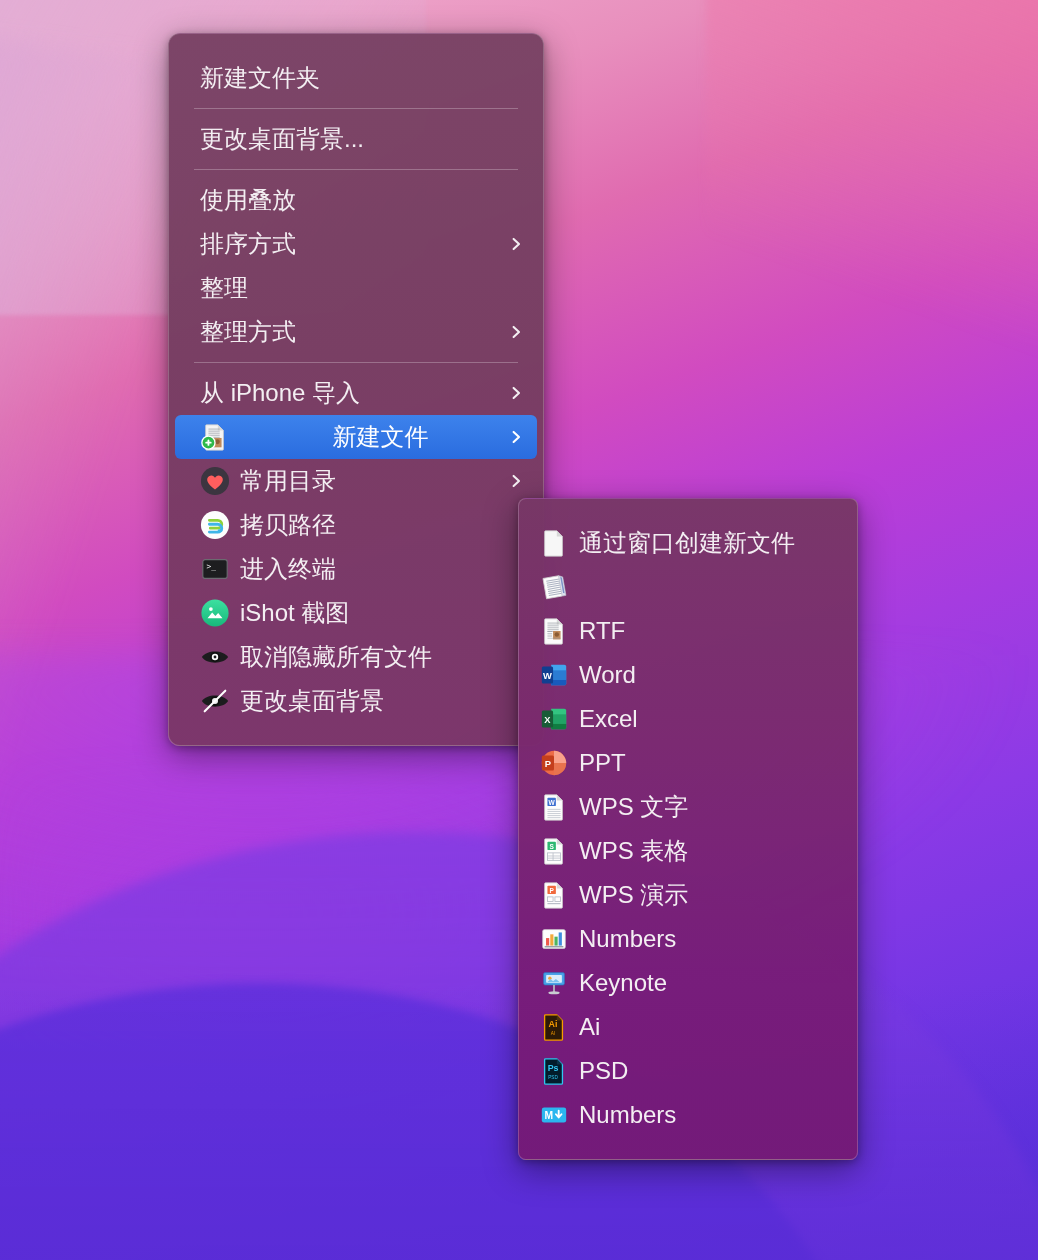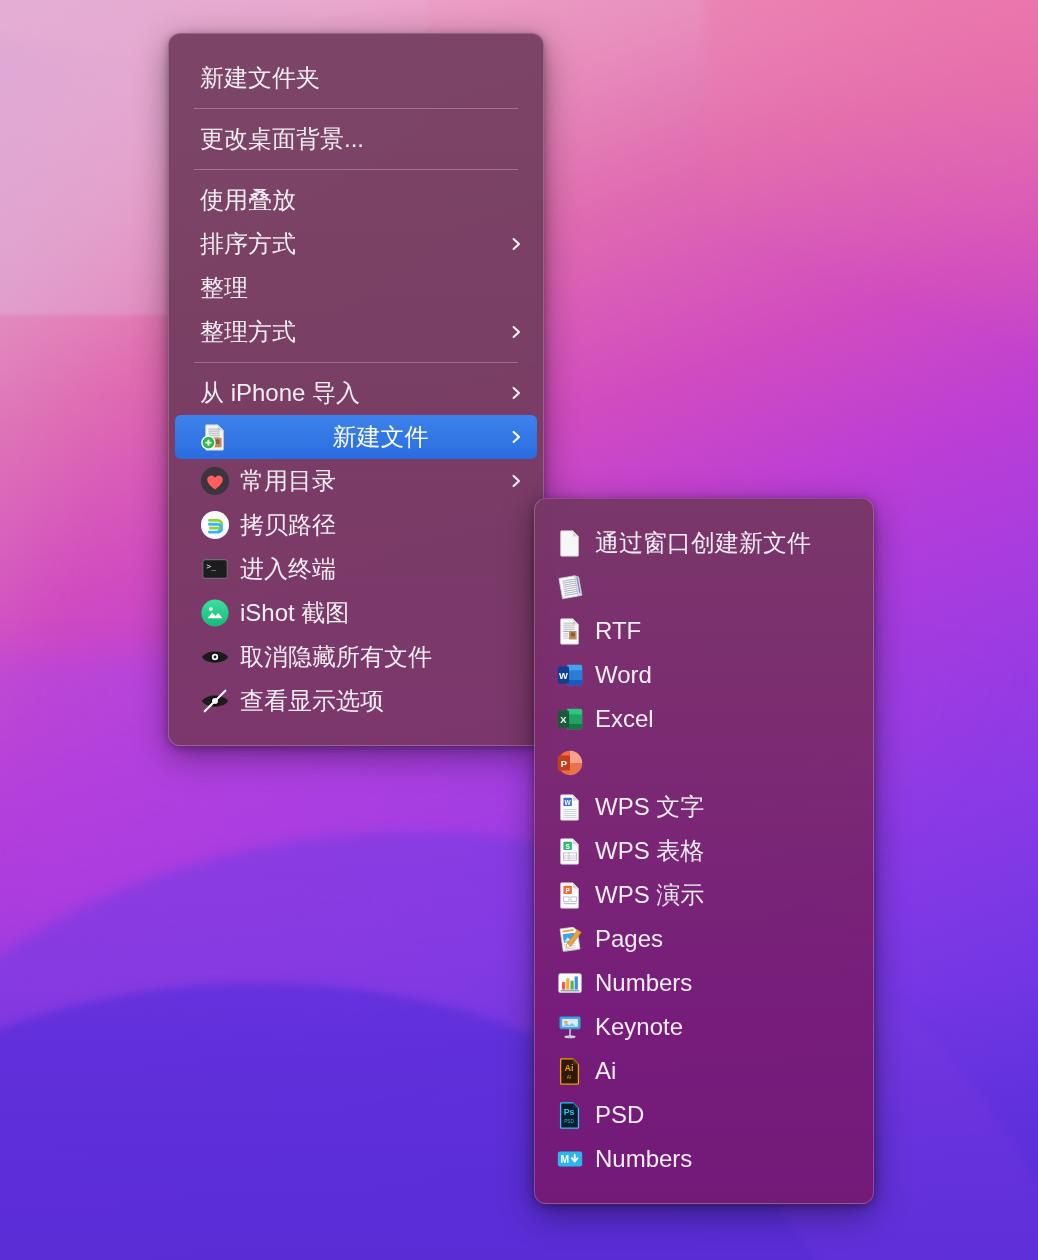--- a/index.html
+++ b/index.html
@@ -79,22 +79,23 @@
     box-shadow:0 10px 34px rgba(0,0,0,.40), 0 2px 8px rgba(0,0,0,.30);
     padding:22px 0;
     color:#f3eef2;
     -webkit-font-smoothing:antialiased;
   }
   #menu-main {
     left:168px; top:33px; width:376px;
     background:linear-gradient(180deg, rgba(120,66,100,.97) 0%, rgba(118,62,97,.97) 45%, rgba(122,54,104,.97) 100%);
   }
   #menu-sub {
-    left:534px; top:498px; width:340px;
+    left:518px; top:498px; width:340px;
     background:linear-gradient(180deg, rgba(119,55,102,.97) 0%, rgba(122,42,110,.97) 35%, rgba(119,28,120,.97) 72%, rgba(116,26,118,.97) 100%);
+    border-radius:8px;
   }
 
   .menu-item {
     position:relative;
     display:flex;
     align-items:center;
     height:44px;
     padding:0 16px 0 25px;
     font-size:24px;
     line-height:1;
@@ -279,21 +280,21 @@
     </div>
     <div class="menu-item">
       <span class="mi-icon">
         <svg width="30" height="30" viewBox="0 0 32 32">
           <path d="M2 16 C7 8 25 8 30 16 C25 24 7 24 2 16z" fill="#1c1c1e"></path>
         <circle cx="16" cy="16" r="5.2" fill="#111"></circle>
         <circle cx="16" cy="16" r="3.2" fill="#eee"></circle>
         <line x1="5" y1="27" x2="27" y2="5" stroke="#fff" stroke-width="2.2" stroke-linecap="round"></line>
         </svg>
       </span>
-      <span class="mi-label">查看显示选项</span>
+      <span class="mi-label">更改桌面背景</span>
     </div>
   </div>
 <div class="menu" id="menu-sub">
     <div class="menu-item">
       <span class="mi-icon">
         <svg width="30" height="30" viewBox="0 0 32 32">
           <path d="M7 3 h12 l6 6 v20 a1 1 0 0 1-1 1 H7 a1 1 0 0 1-1-1 V4 a1 1 0 0 1 1-1z" fill="#f7f7f7" stroke="#c9c9c9" stroke-width=".8"></path>
      <path d="M19 3 l6 6 h-6z" fill="#d8d8d8"></path>
         </svg>
       </span>
@@ -365,20 +366,21 @@
     <div class="menu-item">
       <span class="mi-icon">
         <svg width="30" height="30" viewBox="0 0 32 32">
           <circle cx="16" cy="16" r="13" fill="#ed6c47"></circle>
         <path d="M16 3 a13 13 0 0 1 13 13 h-13z" fill="#f9a28b"></path>
         <path d="M16 16 h13 a13 13 0 0 1-13 13z" fill="#e8734e"></path>
         <rect x="3" y="8" width="13" height="16" rx="1.6" fill="#c43e1c"></rect>
         <text x="9.5" y="20" font-family="Liberation Sans,sans-serif" font-size="10" font-weight="bold" fill="#fff" text-anchor="middle">P</text>
         </svg>
       </span>
+      <span class="mi-label">PPT</span>
     </div>
     <div class="menu-item">
       <span class="mi-icon">
         <svg width="30" height="30" viewBox="0 0 32 32">
           <path d="M7 3 h12 l6 6 v20 a1 1 0 0 1-1 1 H7 a1 1 0 0 1-1-1 V4 a1 1 0 0 1 1-1z" fill="#fdfdfd" stroke="#c9c9c9" stroke-width=".8"></path>
      <path d="M19 3 l6 6 h-6z" fill="#d8d8d8"></path>
         <rect x="9" y="6" width="9" height="9" rx="1" fill="#3e6fd0"></rect>
         <text x="13.5" y="13.4" font-family="Liberation Sans,sans-serif" font-size="7" font-weight="bold" fill="#fff" text-anchor="middle">W</text>
         <rect x="9" y="18" width="14" height="1.1" fill="#b6bcc6" opacity=".7"></rect>
           <rect x="9" y="20.2" width="14" height="1.1" fill="#b6bcc6" opacity=".7"></rect>
@@ -414,39 +416,20 @@
         <rect x="9" y="18" width="6" height="5" fill="none" stroke="#b6bcc6" stroke-width=".9"></rect>
         <rect x="17" y="18" width="6" height="5" fill="none" stroke="#b6bcc6" stroke-width=".9"></rect>
         <rect x="9" y="24.6" width="14" height="1.2" fill="#b6bcc6"></rect>
         </svg>
       </span>
       <span class="mi-label">WPS 演示</span>
     </div>
     <div class="menu-item">
       <span class="mi-icon">
         <svg width="30" height="30" viewBox="0 0 32 32">
-          <g transform="rotate(-8 16 16)">
-          <path d="M7 4 h14 l4 4 v20 H7z" fill="#fdfdfd" stroke="#cfcfcf" stroke-width=".8"></path>
-          <rect x="9" y="6" width="12" height="2" fill="#f0a63c"></rect>
-          <rect x="9" y="10" width="12" height="9" fill="#3da2f0"></rect>
-          <path d="M10 18 l3.4-4 2.6 2.6 2.4-2.2 2.6 3.6z" fill="#fff" opacity=".85"></path>
-          <rect x="9" y="21" width="12" height="1.1" fill="#b6bcc6" opacity=".7"></rect>
-            <rect x="9" y="23.2" width="12" height="1.1" fill="#b6bcc6" opacity=".7"></rect>
-            <rect x="9" y="25.4" width="12" height="1.1" fill="#b6bcc6" opacity=".7"></rect>
-            <rect x="9" y="27.6" width="12" height="1.1" fill="#b6bcc6" opacity=".7"></rect>
-        </g>
-        <path d="M24 6 l4 3 -11.5 15 -4.6 1.6 1-4.8z" fill="#e8a33d" stroke="#c07f20" stroke-width=".7"></path>
-        <path d="M12.9 20.8 l-1 4.8 4.6-1.6z" fill="#f2efe6"></path>
-        </svg>
-      </span>
-      <span class="mi-label">Pages</span>
-    </div>
-    <div class="menu-item">
-      <span class="mi-icon">
-        <svg width="30" height="30" viewBox="0 0 32 32">
           <rect x="4" y="6" width="24" height="20" rx="1.6" fill="#fdfdfd" stroke="#d5d5d5" stroke-width=".8"></rect>
         <rect x="7.5" y="15" width="3.4" height="8" fill="#ef5a4c"></rect>
         <rect x="12" y="11" width="3.4" height="12" fill="#f3a93c"></rect>
         <rect x="16.5" y="13.5" width="3.4" height="9.5" fill="#4fb45f"></rect>
         <rect x="21" y="9" width="3.4" height="14" fill="#3f8ee0"></rect>
         <rect x="6" y="23.4" width="20" height="1.6" fill="#9aa0a6"></rect>
         </svg>
       </span>
       <span class="mi-label">Numbers</span>
     </div>

